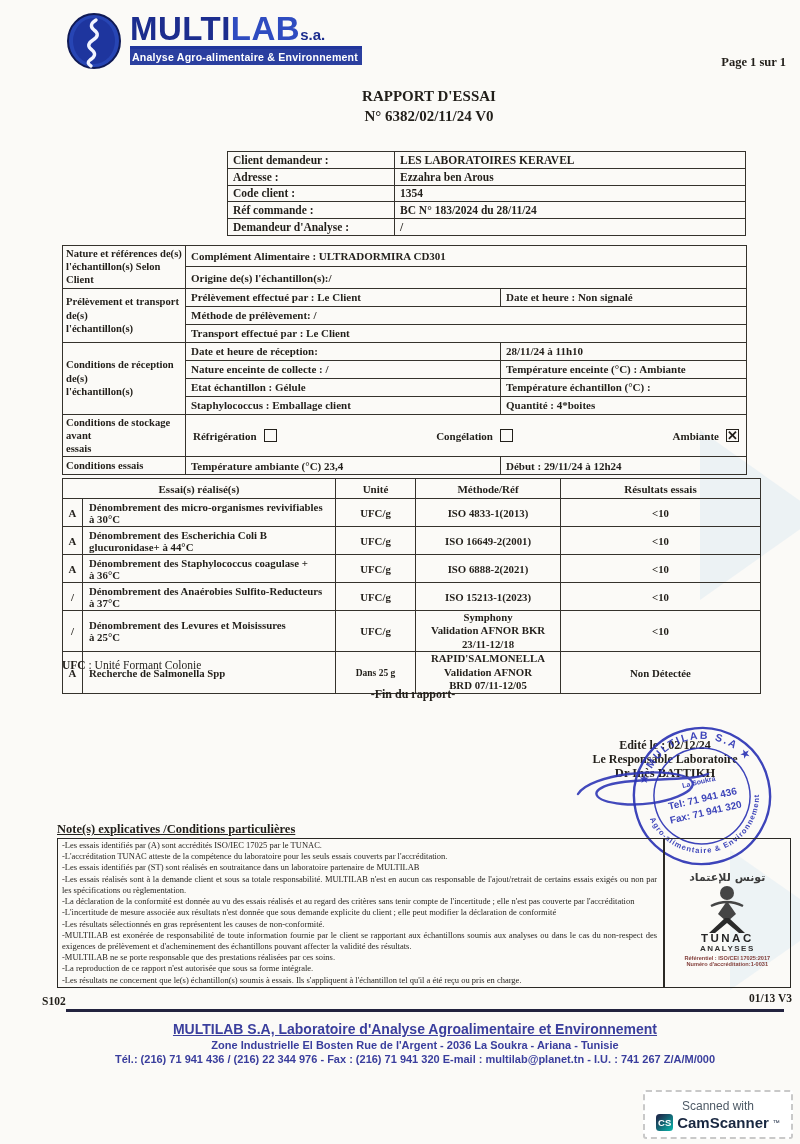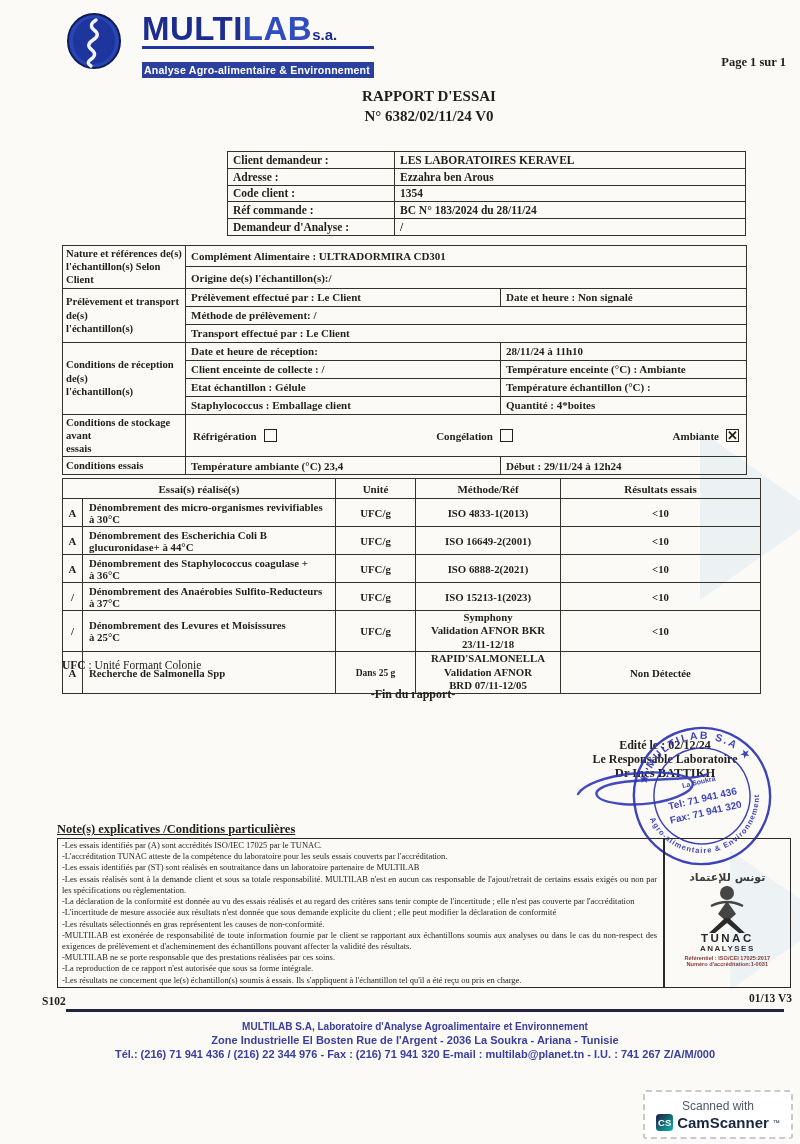--- a/index.html
+++ b/index.html
@@ -17,28 +17,28 @@
     font-family:"Liberation Sans", sans-serif; font-weight:bold;
     font-size:168px; letter-spacing:2px; color:#e4e8eb; line-height:1;
     white-space:nowrap;
   }
   .wm-chevron { position:absolute; width:0; height:0; opacity:.55; }
   .wm-c1 { top:430px; right:-20px; border-top:85px solid transparent; border-bottom:85px solid transparent; border-left:120px solid #e0ebf3; }
   .wm-c2 { top:850px; right:-30px; border-top:70px solid transparent; border-bottom:70px solid transparent; border-left:100px solid #e2edf4; }
   .content { position:absolute; inset:0; z-index:1; }
 
   
-  .logo { position:absolute; left:66px; top:12px; display:flex; align-items:flex-start; gap:20px; }
+  .logo { position:absolute; left:66px; top:12px; display:flex; align-items:flex-start; gap:8px; }
   .logo-mark { width:56px; height:58px; }
   .logo-name { font-family:"Liberation Sans", sans-serif; font-weight:bold; font-size:33px; line-height:1;
                letter-spacing:.5px; border-bottom:3.5px solid #21359c; padding-bottom:1px; white-space:nowrap; }
   .brand1 { color:#1c2d8e; } .brand2 { color:#2f4cc0; }
   .brand-sa { font-size:15px; color:#1c2d8e; letter-spacing:0; }
   .logo-tagline { display:block; background:#2b3f9f; color:#fff; font-family:"Liberation Sans", sans-serif;
-                  font-weight:bold; font-size:10.6px; padding:1.5px 4px 2.5px 2px; letter-spacing:.2px; margin-top:13px; }
+                  font-weight:bold; font-size:10.6px; padding:1.5px 4px 2.5px 2px; letter-spacing:.2px; margin-top:0; }
   .page-indicator { position:absolute; right:14px; top:55px; font-weight:bold; font-size:12.5px; }
 
   .title-block { position:absolute; top:86px; left:0; width:100%; padding-left:58px; text-align:center;
                  font-weight:bold; font-size:15px; line-height:1.35; }
 
   
   table { border-collapse:collapse; }
   td { border:1.4px solid #35322c; padding:0 5px; font-weight:bold; vertical-align:middle; }
   .client-table { position:absolute; left:227px; top:151px; width:519px; table-layout:fixed; }
   .client-table td { font-size:11.5px; height:16.8px; }
@@ -93,21 +93,21 @@
   .tunac-acc  { font-family:"Liberation Sans", sans-serif; font-weight:bold; font-size:5.6px; color:#84403c; }
 
   .form-code { position:absolute; left:42px; top:995px; font-weight:bold; font-size:11.5px; }
   .bottom-rule { position:absolute; left:66px; top:1009px; width:718px; height:2.6px; background:#23233f; }
   .form-version { position:absolute; right:8px; top:992px; font-weight:bold; font-size:11.5px; }
 
   
   .footer { position:absolute; top:1020px; left:0; width:100%; padding-left:30px; text-align:center;
             font-family:"Liberation Sans", sans-serif; font-weight:bold; color:#3a3e9d;
             font-size:11px; line-height:1.3; }
-  .footer .f1 { font-size:10px; }
+  .footer .f1 { font-size:14px;text-decoration:underline; }
 
   
   .cam-badge { position:absolute; right:7px; top:1090px; width:150px; height:49px; background:#fff;
                border:2px dashed #c9c9c9; border-radius:3px; display:flex; flex-direction:column;
                align-items:center; justify-content:center; font-family:Liberation Sans, sans-serif; }
   .cam-l1 { font-size:12px; color:#4e5a66; }
   .cam-l2 { display:flex; align-items:center; gap:4px; margin-top:1px; }
   .cam-icon { width:17px; height:17px; border-radius:3.5px; background:linear-gradient(135deg,#1d3050 15%,#0aa9a2 90%);
               color:#fff; font-weight:bold; font-size:9.5px; display:flex; align-items:center; justify-content:center; }
   .cam-brand { font-weight:bold; font-size:15px; color:#182740; }
@@ -196,21 +196,21 @@
       <tr>
         <td colspan="2">Transport effectué par : Le Client</td>
       </tr>
       <tr>
         <td class="i-label" rowspan="4">Conditions de réception de(s)
 l'échantillon(s)</td>
         <td>Date et heure de réception:</td>
         <td>28/11/24 à 11h10</td>
       </tr>
       <tr>
-        <td>Client enceinte de collecte : /</td>
+        <td>Nature enceinte de collecte : /</td>
         <td>Température enceinte (°C) : Ambiante</td>
       </tr>
       <tr>
         <td>Etat échantillon : Gélule</td>
         <td>Température échantillon (°C) :</td>
       </tr>
       <tr>
         <td>Staphylococcus : Emballage client</td>
         <td>Quantité : 4*boites</td>
       </tr>

